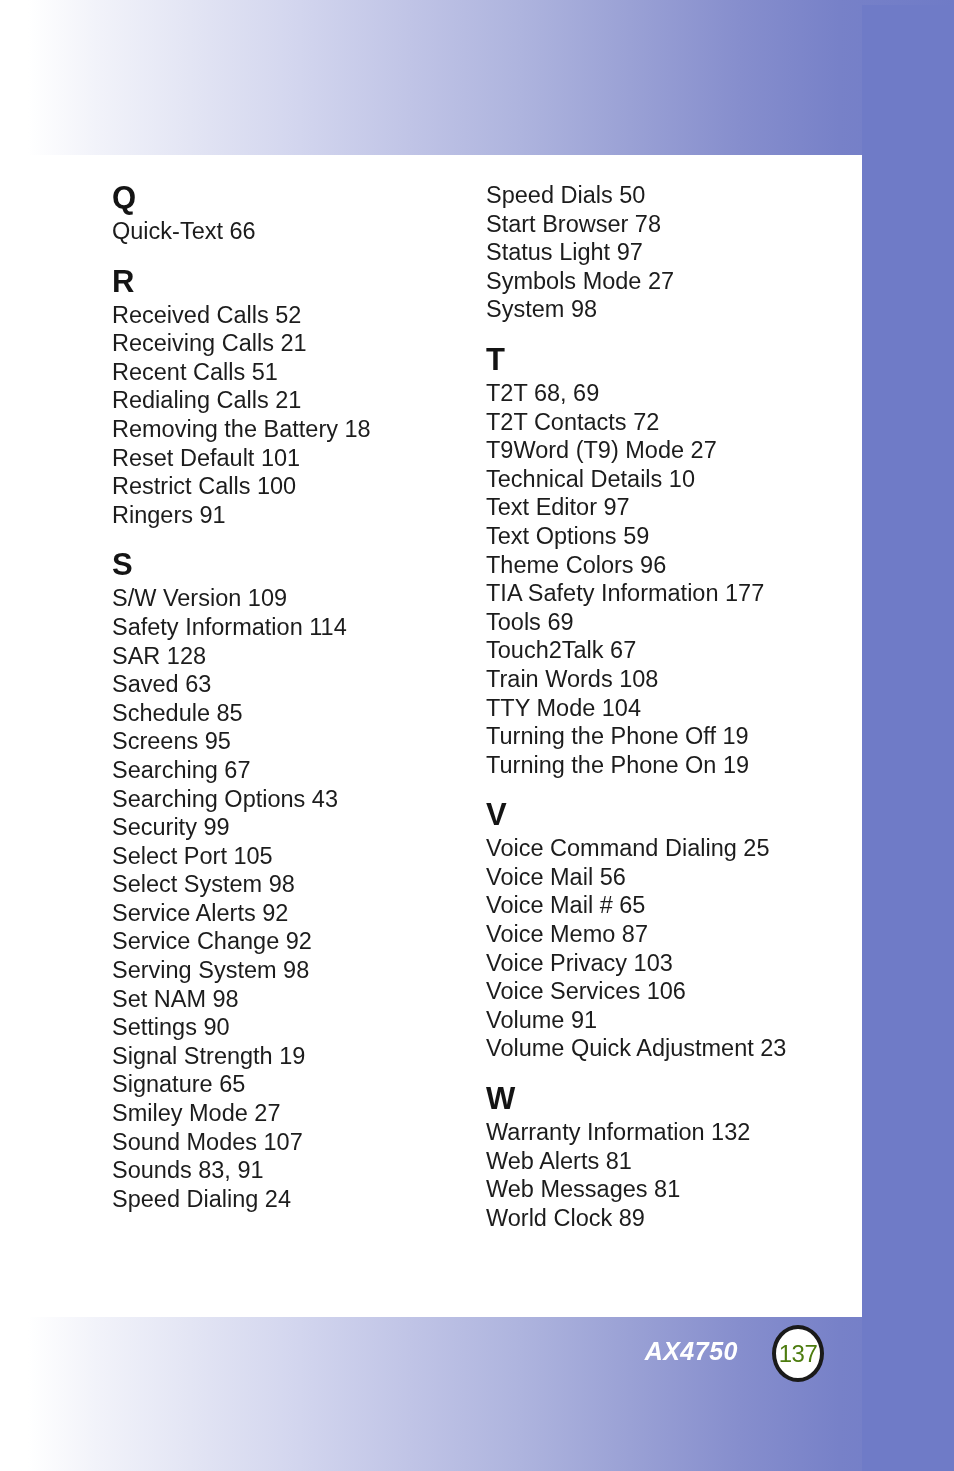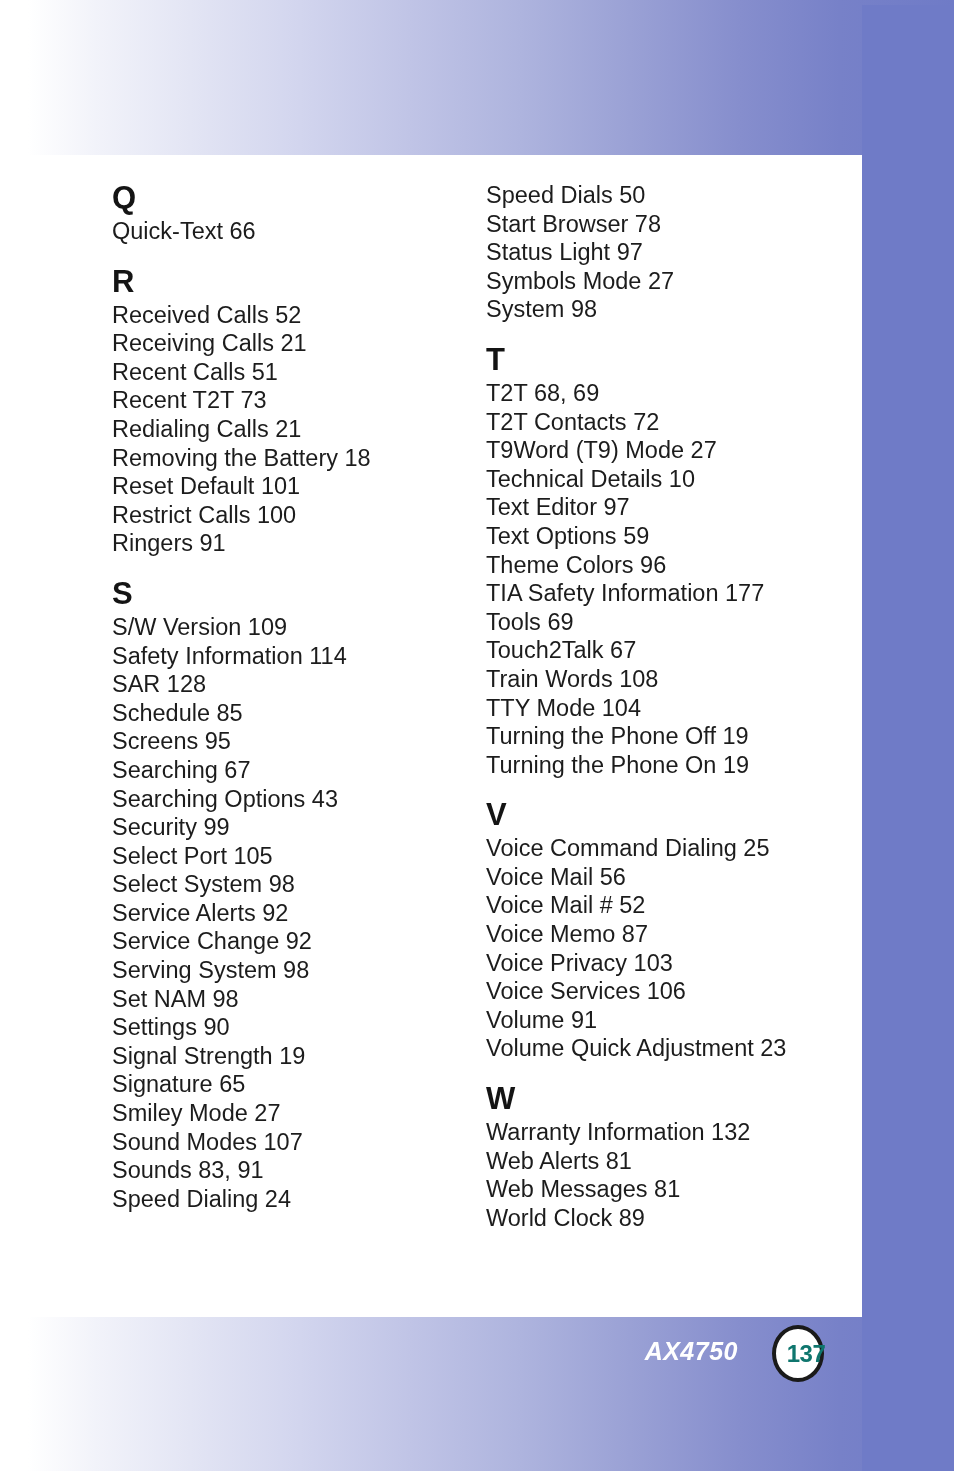--- a/index.html
+++ b/index.html
@@ -108,30 +108,30 @@
     top: 0px;
     width: 52px;
     height: 57px;
     border: 4px solid #1a1a1a;
     border-radius: 50%;
     background: #ffffff;
     box-sizing: border-box;
   }
   .page-number {
     position: absolute;
-    left: 8px;
+    left: 0;
     top: 0;
     width: 100%;
     height: 100%;
     display: flex;
     align-items: center;
     justify-content: center;
     font-size: 24px;
-    font-weight: bold;
-    color: #0f766e;
+    font-weight: normal;
+    color: #4d7c0f;
     letter-spacing: -0.5px;
   }
 </style>
 </head>
 <body>
 
 <div id="page">
 
   <div class="right-strip"></div>
 
@@ -141,32 +141,32 @@
       <div class="column column-left">
           <div class="group">
             <div class="letter-heading">Q</div>
             <div class="entry">Quick-Text 66</div>
           </div>
           <div class="group">
             <div class="letter-heading">R</div>
             <div class="entry">Received Calls 52</div>
             <div class="entry">Receiving Calls 21</div>
             <div class="entry">Recent Calls 51</div>
-            <div class="entry">Recent T2T 73</div>
             <div class="entry">Redialing Calls 21</div>
             <div class="entry">Removing the Battery 18</div>
             <div class="entry">Reset Default 101</div>
             <div class="entry">Restrict Calls 100</div>
             <div class="entry">Ringers 91</div>
           </div>
           <div class="group">
             <div class="letter-heading">S</div>
             <div class="entry">S/W Version 109</div>
             <div class="entry">Safety Information 114</div>
             <div class="entry">SAR 128</div>
+            <div class="entry">Saved 63</div>
             <div class="entry">Schedule 85</div>
             <div class="entry">Screens 95</div>
             <div class="entry">Searching 67</div>
             <div class="entry">Searching Options 43</div>
             <div class="entry">Security 99</div>
             <div class="entry">Select Port 105</div>
             <div class="entry">Select System 98</div>
             <div class="entry">Service Alerts 92</div>
             <div class="entry">Service Change 92</div>
             <div class="entry">Serving System 98</div>
@@ -202,21 +202,21 @@
             <div class="entry">Touch2Talk 67</div>
             <div class="entry">Train Words 108</div>
             <div class="entry">TTY Mode 104</div>
             <div class="entry">Turning the Phone Off 19</div>
             <div class="entry">Turning the Phone On 19</div>
           </div>
           <div class="group">
             <div class="letter-heading">V</div>
             <div class="entry">Voice Command Dialing 25</div>
             <div class="entry">Voice Mail 56</div>
-            <div class="entry">Voice Mail # 52</div>
+            <div class="entry">Voice Mail # 65</div>
             <div class="entry">Voice Memo 87</div>
             <div class="entry">Voice Privacy 103</div>
             <div class="entry">Voice Services 106</div>
             <div class="entry">Volume 91</div>
             <div class="entry">Volume Quick Adjustment 23</div>
           </div>
           <div class="group">
             <div class="letter-heading">W</div>
             <div class="entry">Warranty Information 132</div>
             <div class="entry">Web Alerts 81</div>

